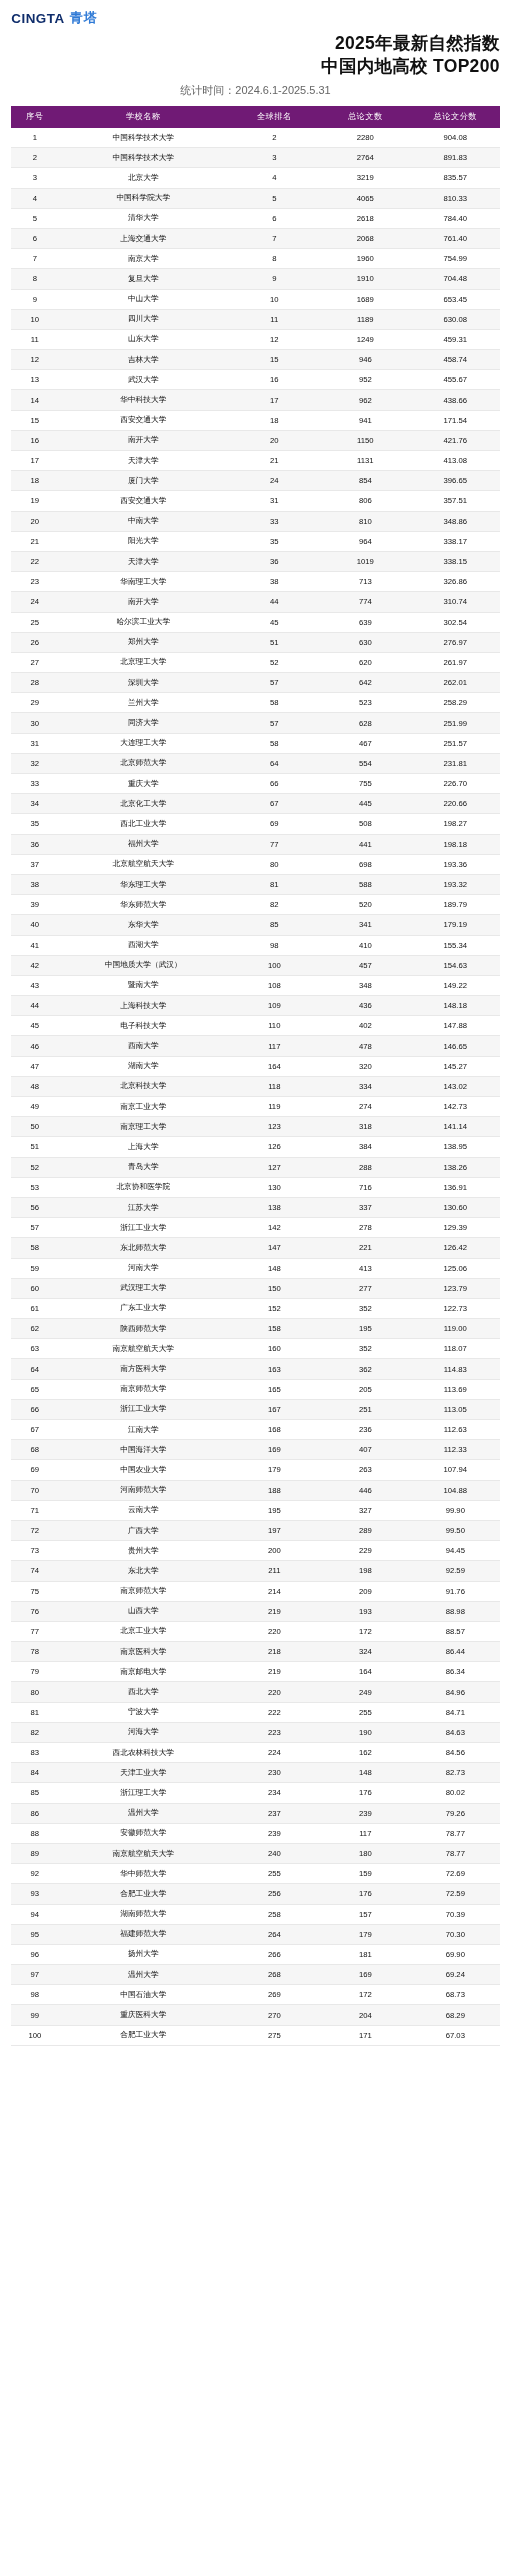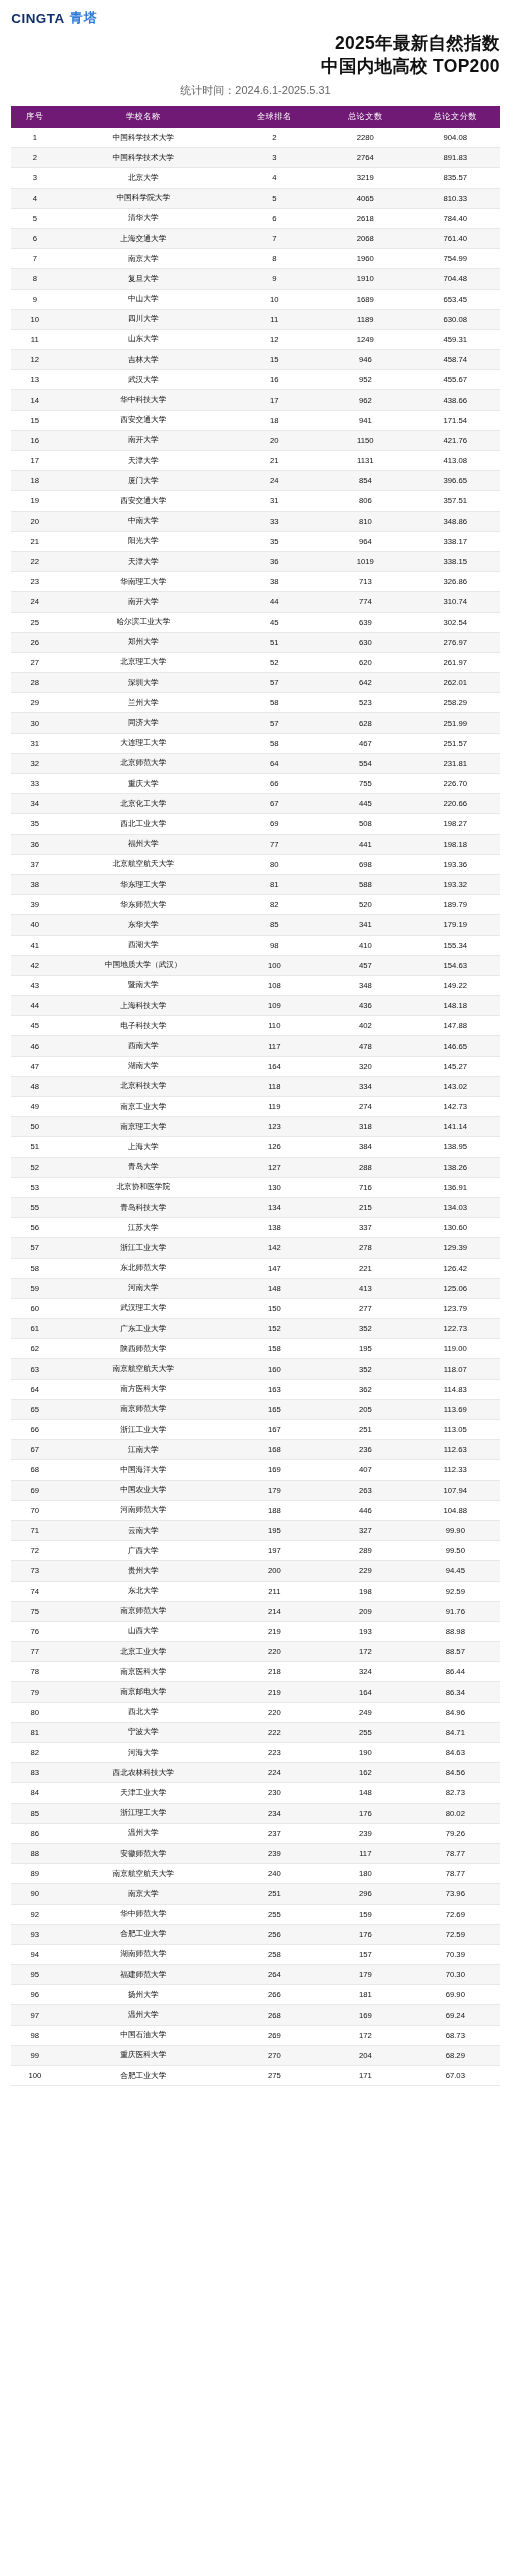--- a/index.html
+++ b/index.html
@@ -495,27 +495,20 @@
           <td>138.26</td>
         </tr>
         <tr>
           <td>53</td>
           <td class="name">北京协和医学院</td>
           <td>130</td>
           <td>716</td>
           <td>136.91</td>
         </tr>
         <tr>
-          <td>55</td>
-          <td class="name">青岛科技大学</td>
-          <td>134</td>
-          <td>215</td>
-          <td>134.03</td>
-        </tr>
-        <tr>
           <td>56</td>
           <td class="name">江苏大学</td>
           <td>138</td>
           <td>337</td>
           <td>130.60</td>
         </tr>
         <tr>
           <td>57</td>
           <td class="name">浙江工业大学</td>
           <td>142</td>
@@ -731,27 +724,20 @@
           <td>239</td>
           <td>117</td>
           <td>78.77</td>
         </tr>
         <tr>
           <td>89</td>
           <td class="name">南京航空航天大学</td>
           <td>240</td>
           <td>180</td>
           <td>78.77</td>
-        </tr>
-        <tr>
-          <td>90</td>
-          <td class="name">南京大学</td>
-          <td>251</td>
-          <td>296</td>
-          <td>73.96</td>
         </tr>
         <tr>
           <td>92</td>
           <td class="name">华中师范大学</td>
           <td>255</td>
           <td>159</td>
           <td>72.69</td>
         </tr>
         <tr>
           <td>93</td>

